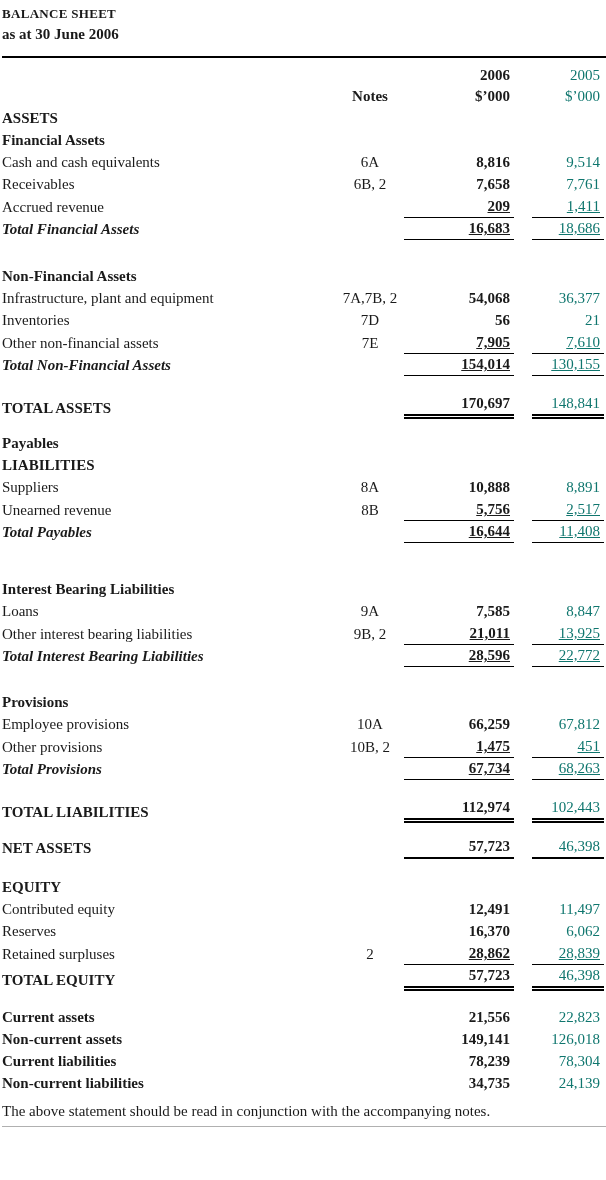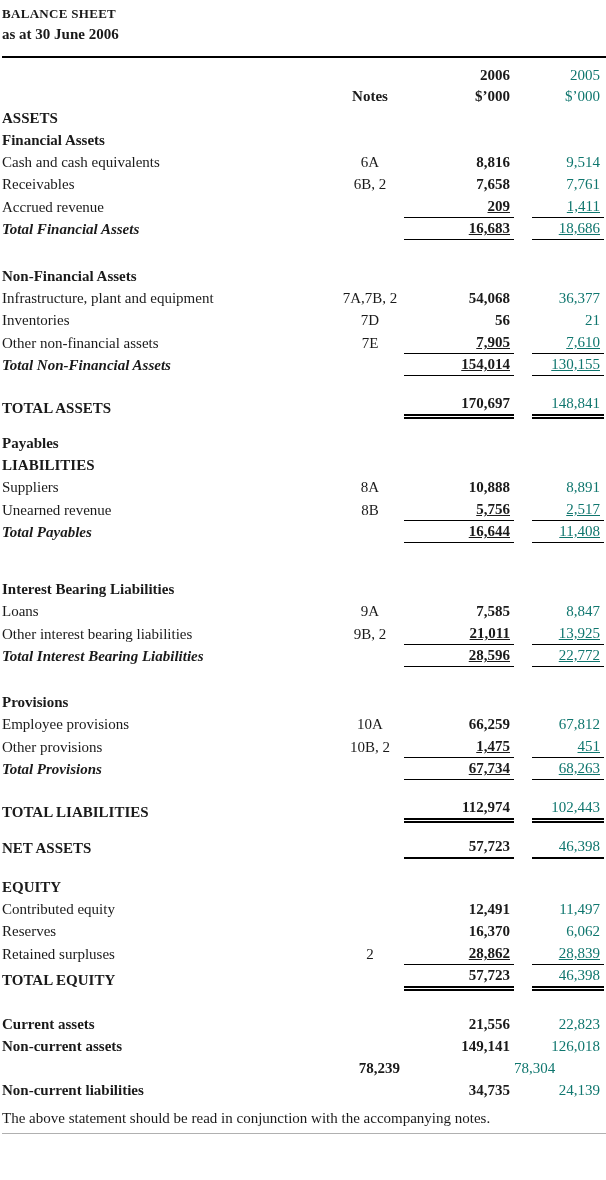--- a/index.html
+++ b/index.html
@@ -297,21 +297,21 @@
         <div class="c-gap"></div>
         <div class="c-2005">6,062</div>
       </div>
       <div class="grid-row row-item">
         <div class="c-label">Retained surpluses</div>
         <div class="c-note">2</div>
         <div class="c-2006 line-single">28,862</div>
         <div class="c-gap"></div>
         <div class="c-2005 line-single">28,839</div>
       </div>
-      <div class="grid-row row-grand" style="margin-bottom: 27px;">
+      <div class="grid-row row-grand" style="margin-bottom: 20px;">
         <div class="c-label">TOTAL EQUITY</div>
         <div class="c-note"></div>
         <div class="c-2006 line-double">57,723</div>
         <div class="c-gap"></div>
         <div class="c-2005 line-double">46,398</div>
       </div>
       <div class="grid-row row-summary">
         <div class="c-label">Current assets</div>
         <div class="c-note"></div>
         <div class="c-2006">21,556</div>
@@ -319,20 +319,21 @@
         <div class="c-2005">22,823</div>
       </div>
       <div class="grid-row row-summary">
         <div class="c-label">Non-current assets</div>
         <div class="c-note"></div>
         <div class="c-2006">149,141</div>
         <div class="c-gap"></div>
         <div class="c-2005">126,018</div>
       </div>
       <div class="grid-row row-summary">
+        <div class="c-label">Current liabilities</div>
         <div class="c-note"></div>
         <div class="c-2006">78,239</div>
         <div class="c-gap"></div>
         <div class="c-2005">78,304</div>
       </div>
       <div class="grid-row row-summary">
         <div class="c-label">Non-current liabilities</div>
         <div class="c-note"></div>
         <div class="c-2006">34,735</div>
         <div class="c-gap"></div>

